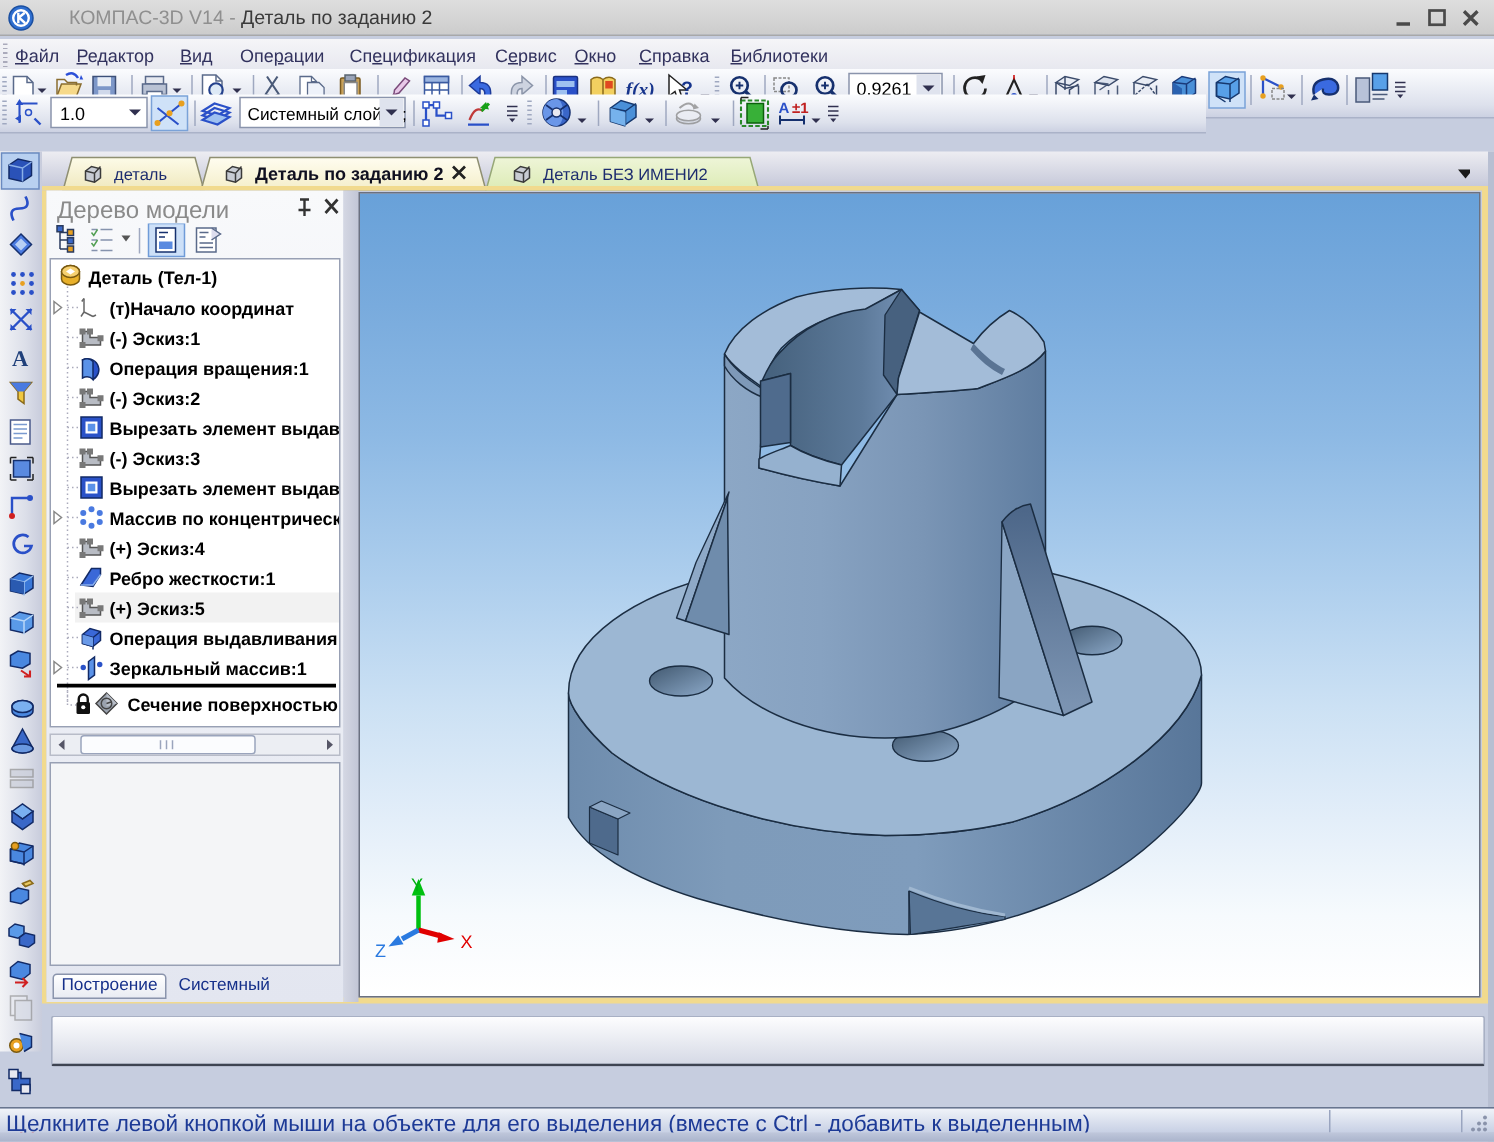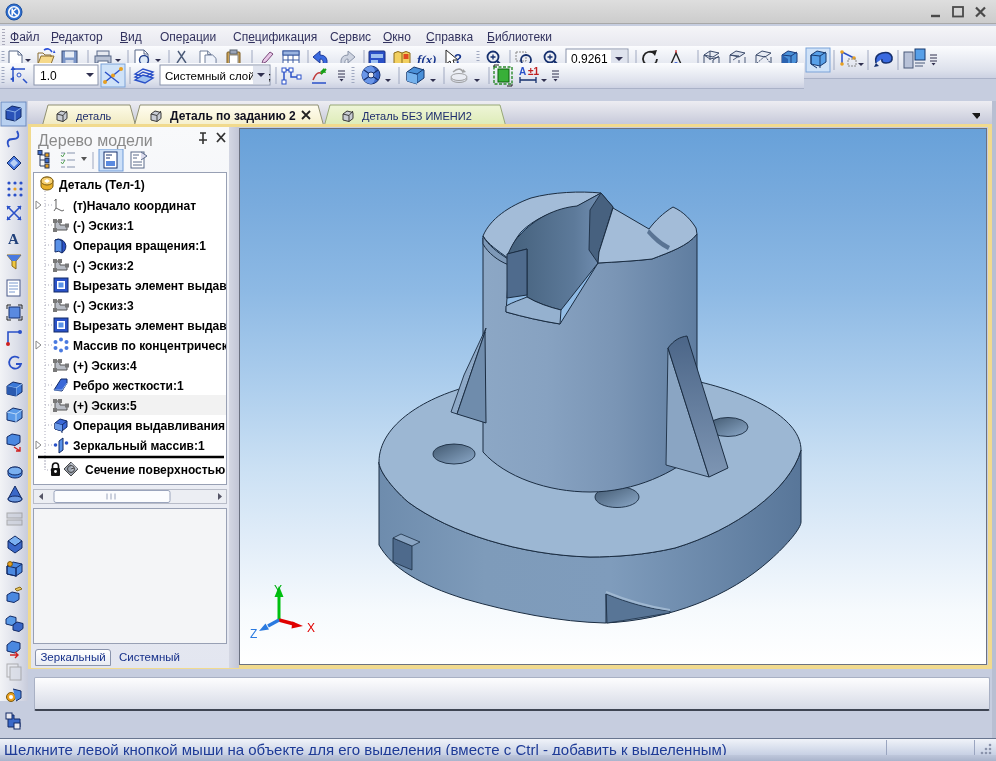--- a/index.html
+++ b/index.html
@@ -23,20 +23,21 @@
 #proppanel{position:absolute;left:34px;top:677px;width:956px;height:34px;background:linear-gradient(180deg,#fdfdfe,#d6dae6);border:1px solid #a8b0c4;border-bottom:2px solid #3e4452;border-radius:2px}
 .grip{position:absolute;width:3px;top:5px;height:18px;background:repeating-linear-gradient(180deg,#aab 0,#aab 1px,transparent 1px,transparent 3px)}
 </style></head>
 <body>
 <div id="titlebar">
   <svg class="abs" style="left:5px;top:3px" width="18" height="18" viewBox="0 0 18 18">
     <circle cx="9" cy="9" r="8" fill="#2f6fd0" stroke="#1b4fa0"></circle>
     <circle cx="9" cy="9" r="5.2" fill="none" stroke="#fff" stroke-width="1.6"></circle>
     <path d="M7.2 5.5 V12.5 M7.2 9 L11.5 5.5 M7.6 8.6 L11.8 12.5" stroke="#fff" stroke-width="1.6" fill="none"></path>
   </svg>
+  <div id="titletext">КОМПАС-3D V14 - <b>Деталь по заданию 2</b></div>
   <svg class="abs" style="left:925px;top:4px" width="66" height="16" viewBox="0 0 66 16">
     <path d="M6 12 h9" stroke="#4a4a4a" stroke-width="2.4"></path>
     <rect x="28" y="3" width="10" height="9.5" fill="none" stroke="#4a4a4a" stroke-width="1.8"></rect>
     <path d="M51 3.5 l9 9 M60 3.5 l-9 9" stroke="#4a4a4a" stroke-width="2.2"></path>
   </svg>
 </div>
 <div id="menubar">
   <div class="grip" style="left:2px;top:3px;height:16px"></div>
   <div class="mi" style="left:10px"><u>Ф</u>айл</div>
   <div class="mi" style="left:51px"><u>Р</u>едактор</div>
@@ -679,21 +680,21 @@
 
 <div style="position:absolute;left:2px;top:362px;width:194px;height:15px;background:#eceef3;border:1px solid #b8bcc8">
 <svg class="abs" style="left:0;top:0" width="194" height="13">
         <path d="M5 6.5 l4 -3.5 v7z" fill="#556"></path>
         <path d="M188 6.5 l-4 -3.5 v7z" fill="#556"></path>
         <rect x="20" y="0.5" width="116" height="12" rx="2" fill="#fbfcfe" stroke="#9aa4bc"></rect>
         <path d="M73 3.5 v6 M77 3.5 v6 M81 3.5 v6" stroke="#9aa4bc"></path>
       </svg>
 </div>
 <div style="position:absolute;left:2px;top:381px;width:194px;height:136px;background:#f4f5f7;border:1px solid #98a0b4"></div>
-<div style="position:absolute;left:4px;top:522px;width:76px;height:17px;background:linear-gradient(180deg,#ffffff,#e9ecf3);border:1px solid #8a94ac;border-radius:3px 3px 0 0;font-size:11.5px;color:#16308a;text-align:center;padding-top:1px">Зеркальный</div>
+<div style="position:absolute;left:4px;top:522px;width:76px;height:17px;background:linear-gradient(180deg,#ffffff,#e9ecf3);border:1px solid #8a94ac;border-radius:3px 3px 0 0;font-size:11.5px;color:#16308a;text-align:center;padding-top:1px">Построение</div>
 <div style="position:absolute;left:88px;top:524px;font-size:11.5px;color:#16308a">Системный</div>
 </div>
 <div id="splitter"></div>
 <div id="viewport">
 <svg class="abs" style="left:0;top:0" width="746" height="535" viewBox="240 129 746 535">
 <defs>
 <linearGradient id="gCyl" x1="483" y1="0" x2="697" y2="0" gradientUnits="userSpaceOnUse">
 <stop offset="0" stop-color="#8ca7c5"></stop>
           <stop offset="0.3" stop-color="#87a2c1"></stop>
           <stop offset="0.62" stop-color="#7a95b5"></stop>

